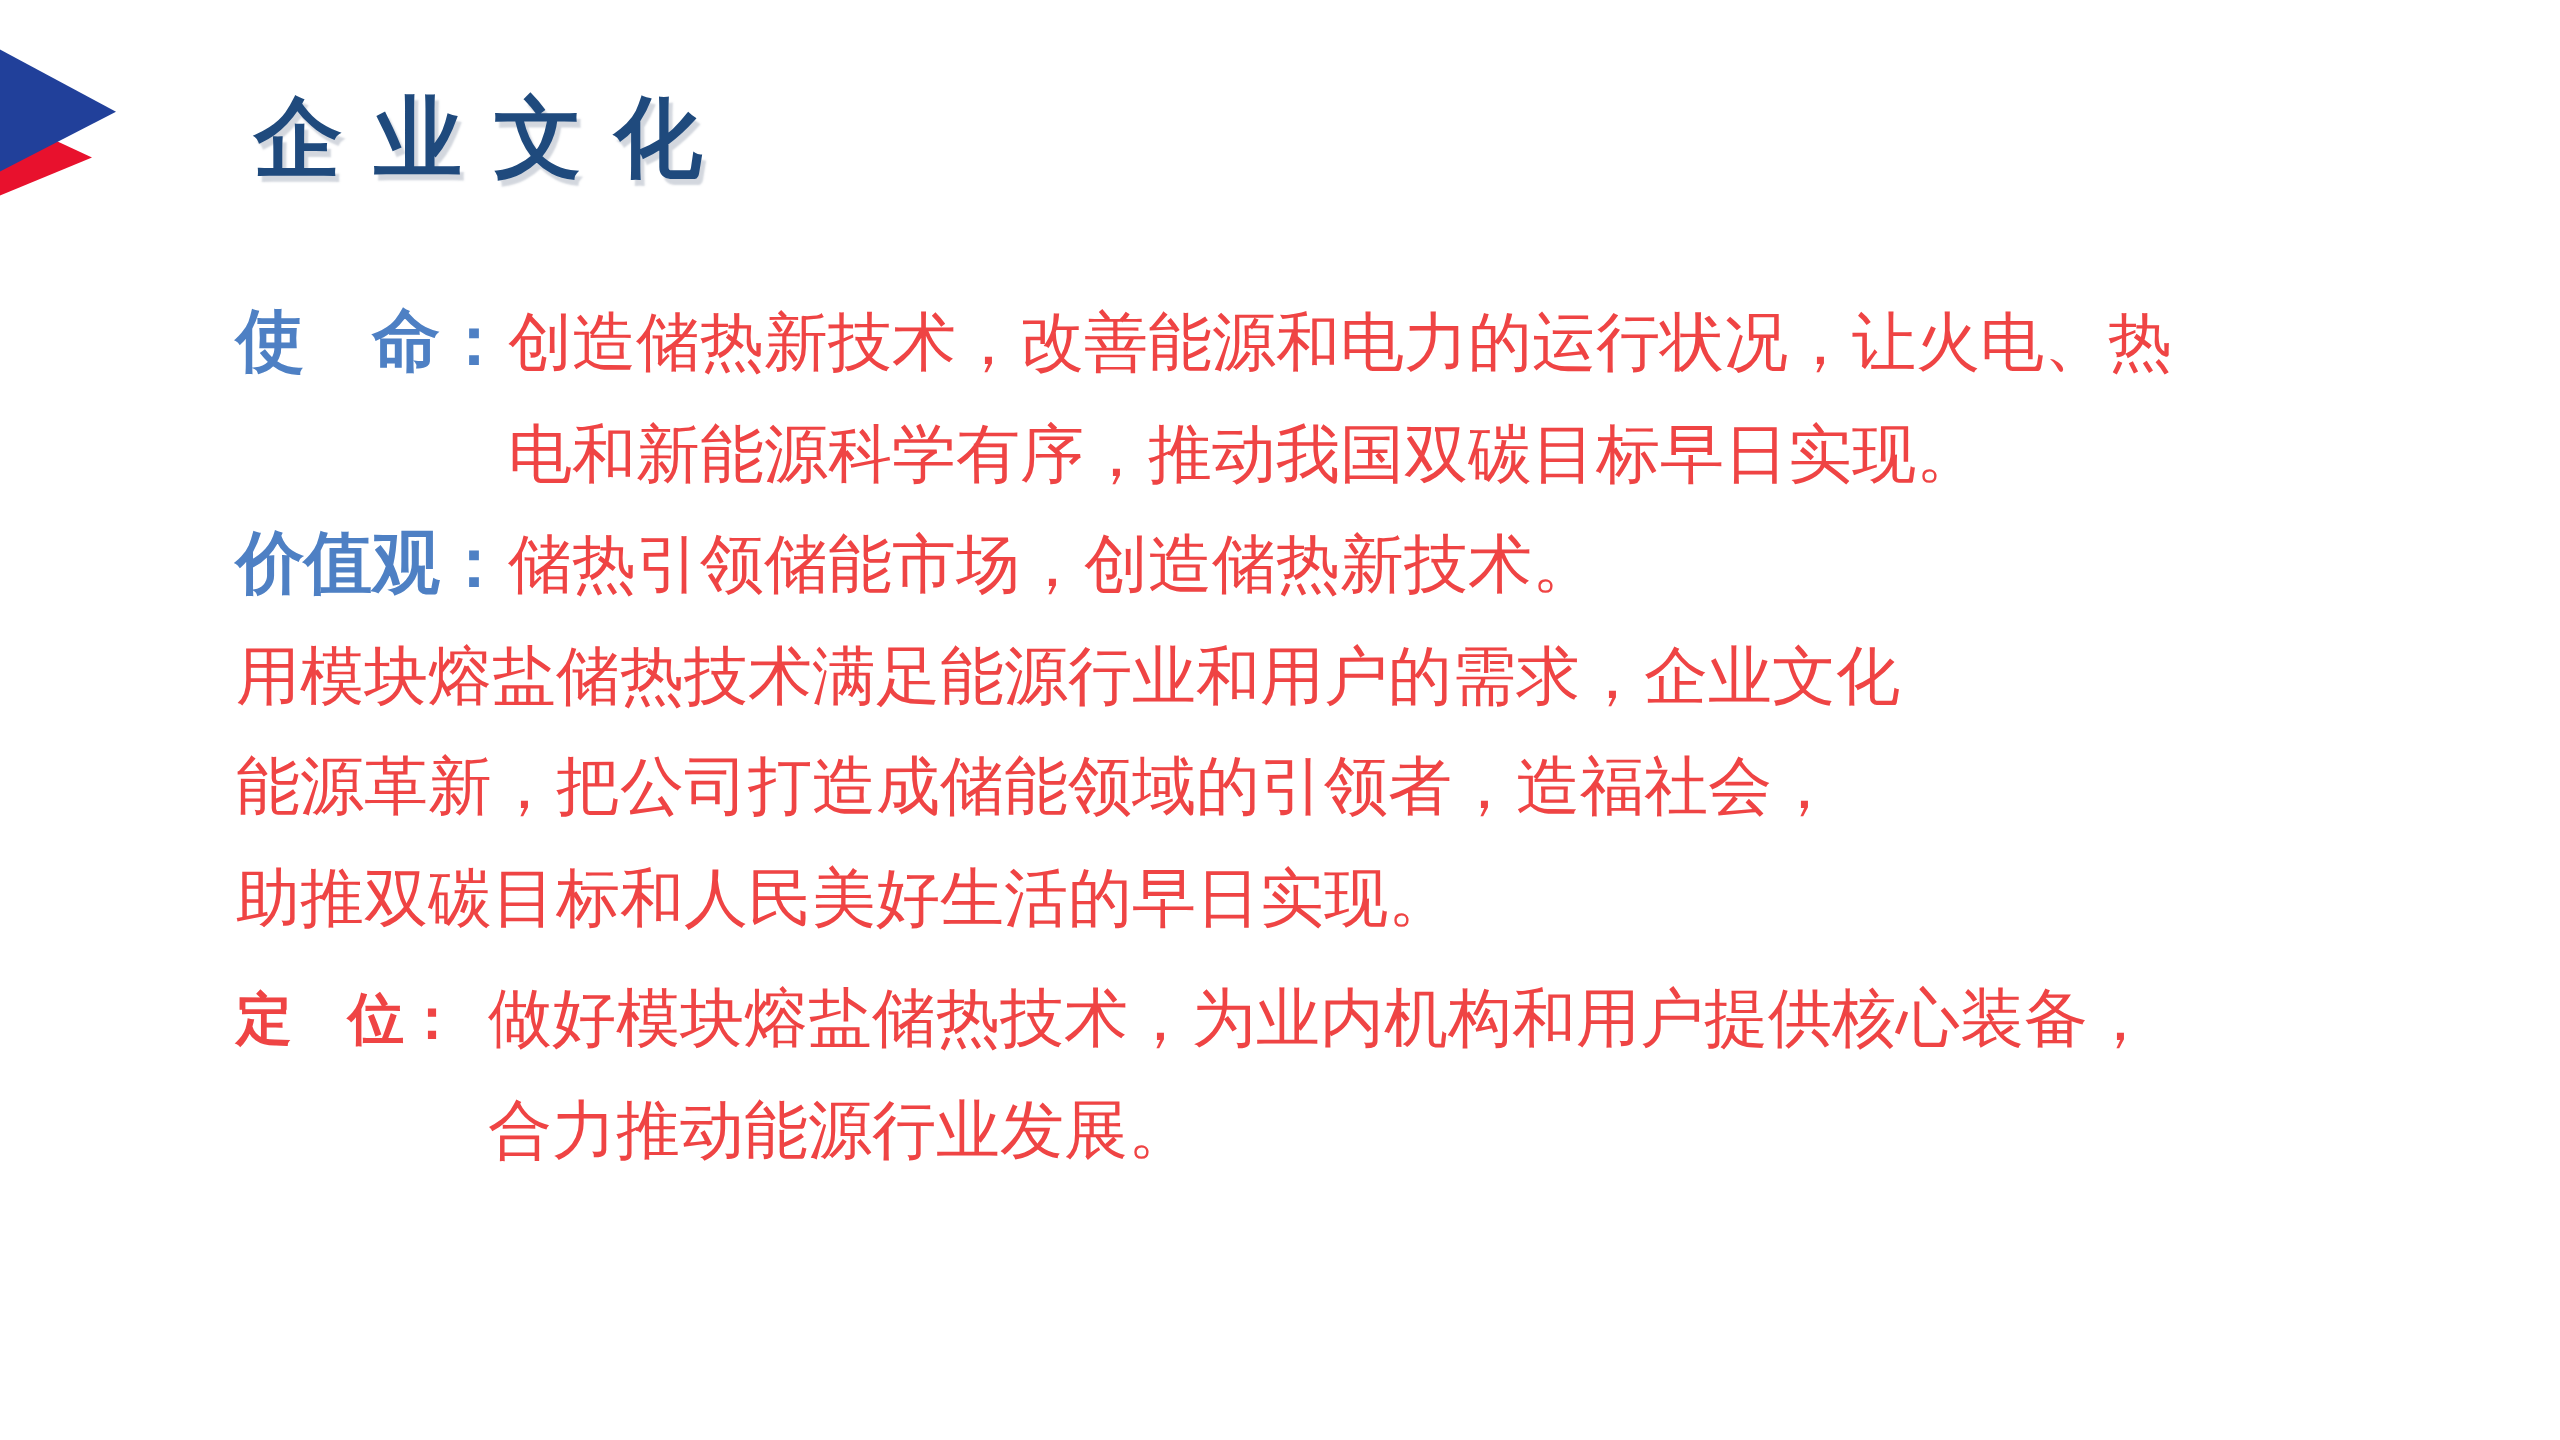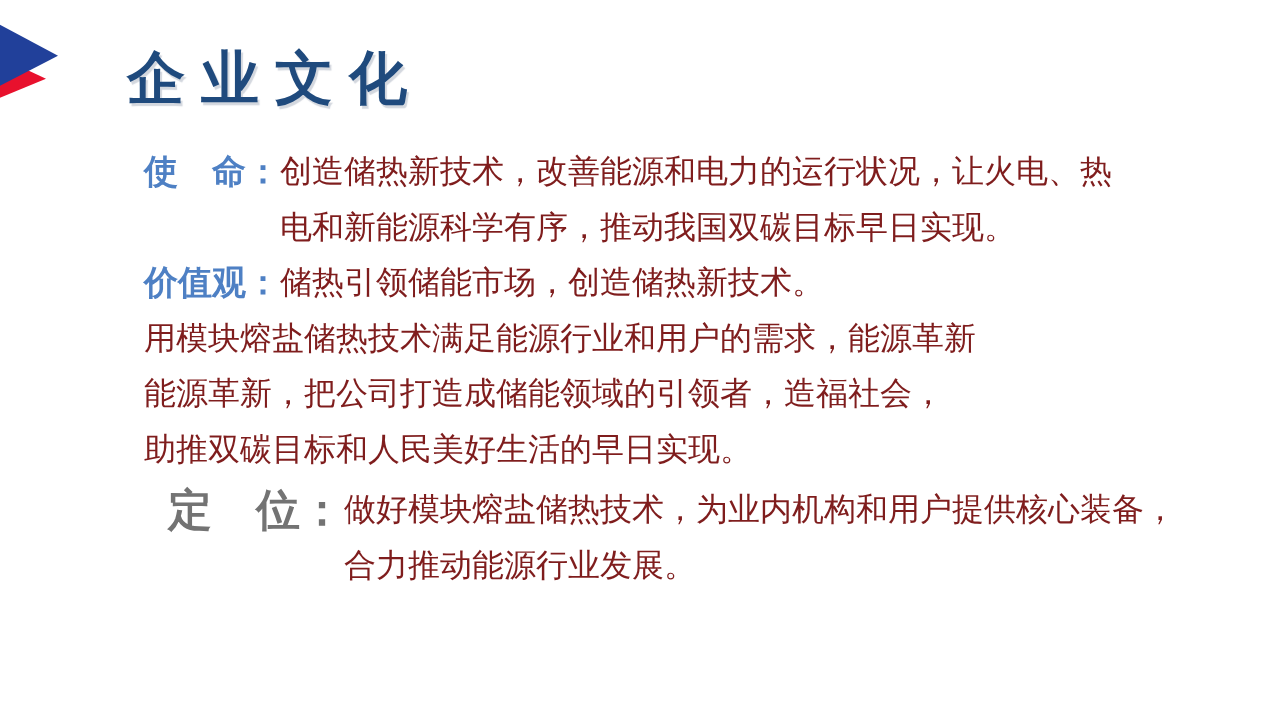--- a/index.html
+++ b/index.html
@@ -48,31 +48,31 @@
     clip-path: polygon(0 0, 100% 51%, 0 100%);
     z-index: 2;
   }
   
   .title {
     position: absolute;
     left: 127px;
     top: 40px;
     margin: 0;
     font-family: "Liberation Sans", "DejaVu Sans", sans-serif;
-    font-size: 58px;
+    font-size: 44px;
     font-weight: 800;
     letter-spacing: 16px;
     color: #1F4A7D;
     text-shadow: 2px 3px 1px rgba(130, 140, 160, 0.35);
     white-space: nowrap;
   }
   
   .content {
     position: absolute;
-    left: 144px;
+    left: 118px;
     top: 144px;
     width: 990px;
   }
   .section {
     display: flex;
     align-items: flex-start;
   }
   .label {
     flex: 0 0 126px;
     font-family: "Liberation Sans", "DejaVu Sans", sans-serif;
@@ -83,30 +83,29 @@
     white-space: nowrap;
   }
   .lines {
     flex: 1;
     min-width: 0;
   }
   .line {
     font-family: Liberation Sans, sans-serif;
     font-size: 32px;
     line-height: 55.5px;
-    color: #7f1d1d;
+    color: #ef4444;
     white-space: nowrap;
   }
   .section-positioning {
     margin-top: 5px;
   }
   .section-positioning .label {
-    color: #737373;
-    font-size: 44px;
-    margin-left: 24px;
+    color: #ef4444;
+    font-size: 28px;
   }
 </style>
 </head>
 <body>
 
 <div class="slide">
 
   <div class="logo">
     <div class="tri tri-red"></div>
     <div class="tri tri-blue"></div>
@@ -129,21 +128,21 @@
 
     <div class="section">
       <div class="label">价值观：</div>
       <div class="lines">
         <div class="line">储热引领储能市场，创造储热新技术。</div>
       </div>
     </div>
 
     <div class="section">
       <div class="lines">
-        <div class="line">用模块熔盐储热技术满足能源行业和用户的需求，能源革新</div>
+        <div class="line">用模块熔盐储热技术满足能源行业和用户的需求，企业文化</div>
         <div class="line">能源革新，把公司打造成储能领域的引领者，造福社会，</div>
         <div class="line">助推双碳目标和人民美好生活的早日实现。</div>
       </div>
     </div>
 
     <div class="section section-positioning">
       <div class="label">定　位：</div>
       <div class="lines">
         <div class="line">做好模块熔盐储热技术，为业内机构和用户提供核心装备，</div>
         <div class="line">合力推动能源行业发展。</div>

